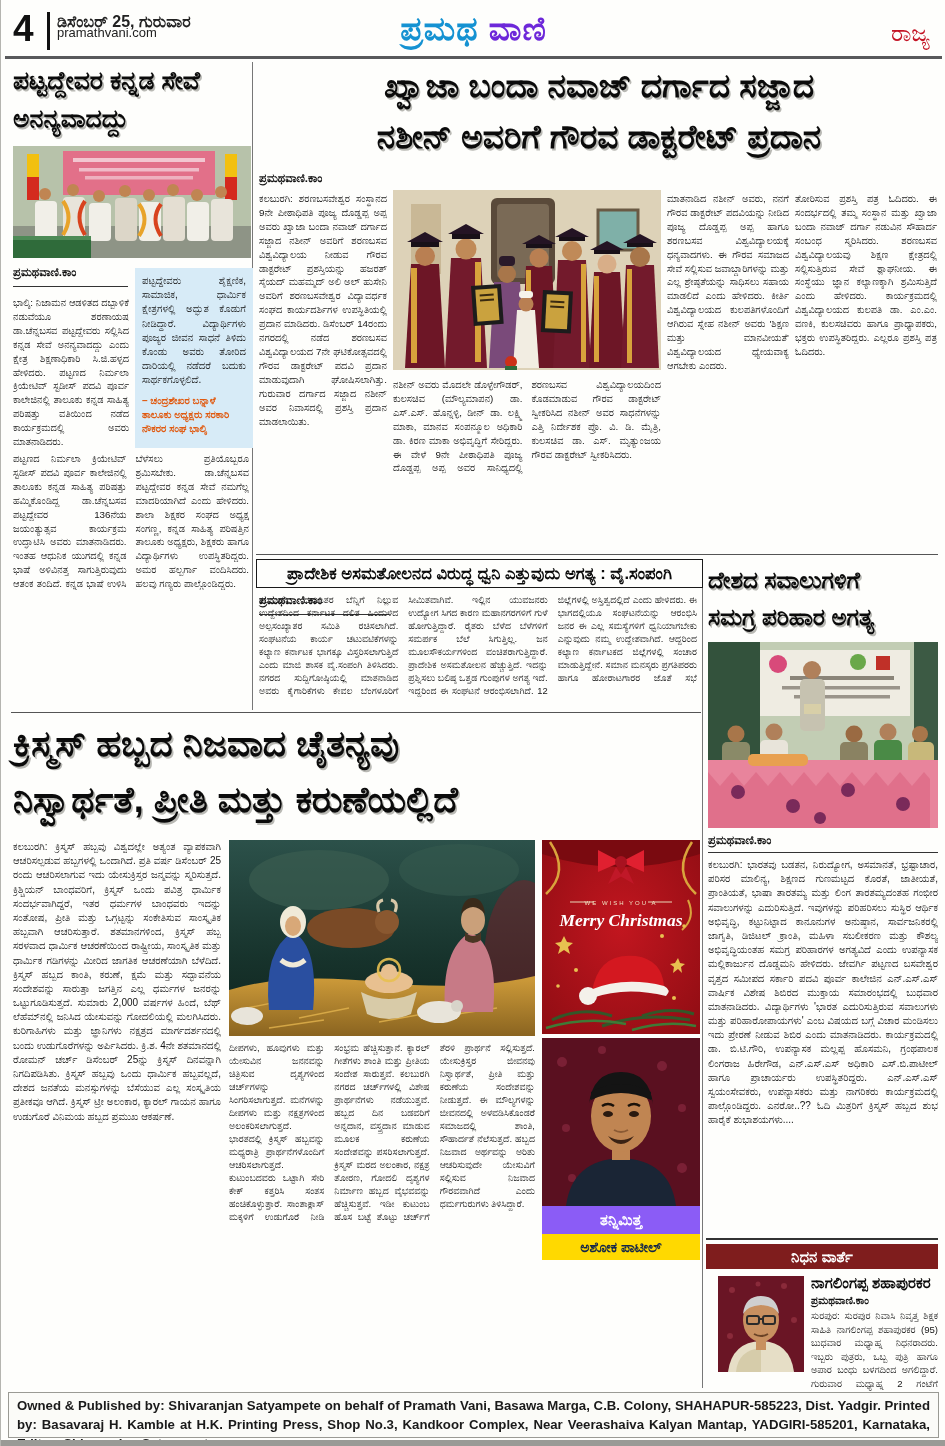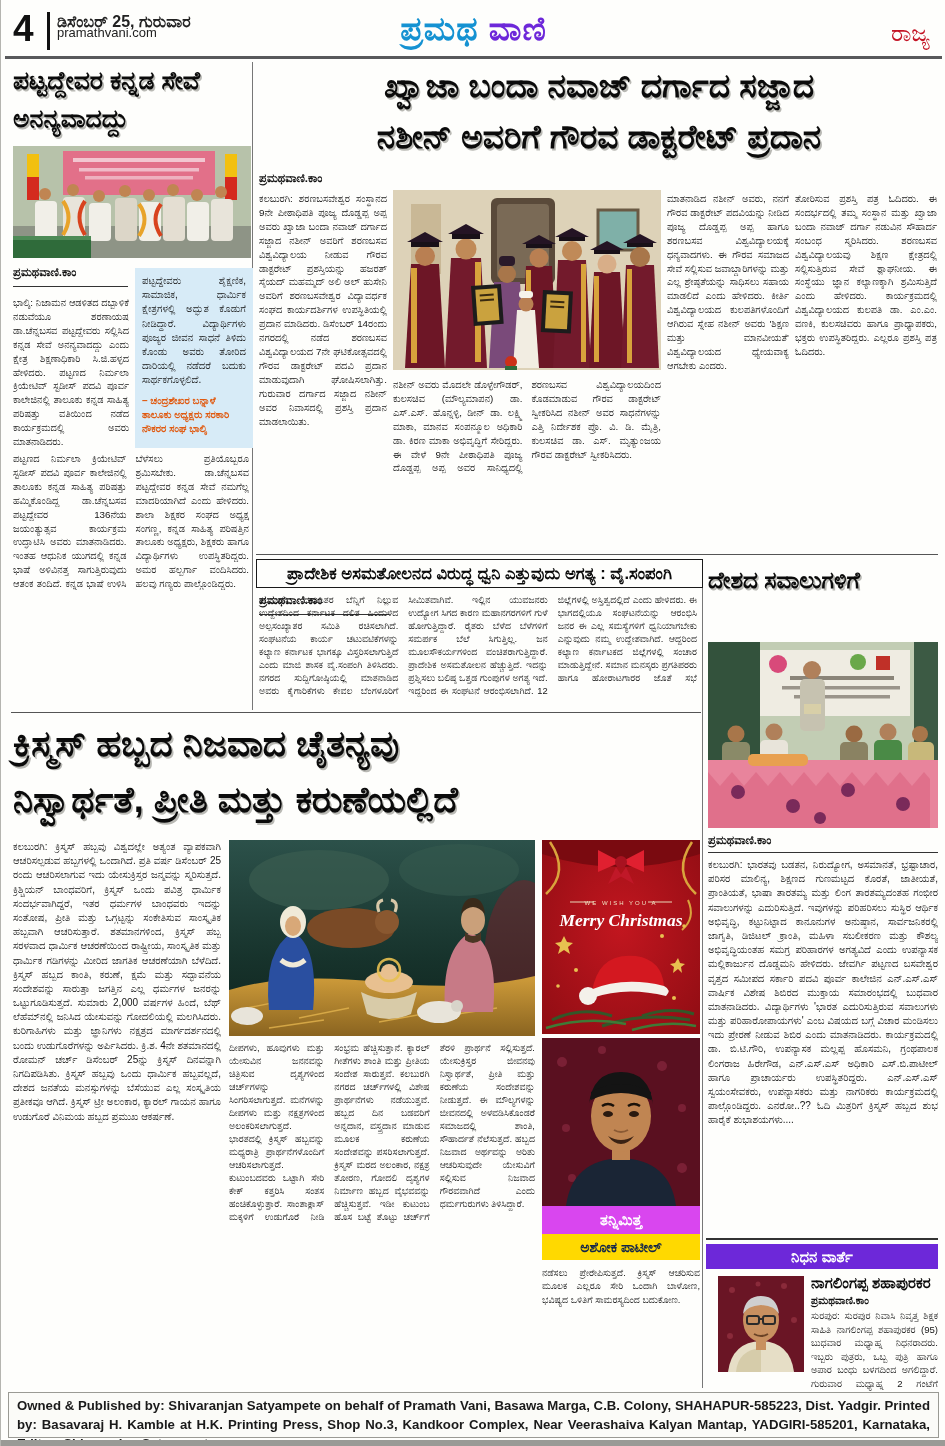--- a/index.html
+++ b/index.html
@@ -12,21 +12,21 @@
   .bylinerule{height:1px;background:#333;margin-top:2px;width:115px;}
   .hl{font-weight:700;color:#0b0b0b;}
   .hl-shadow{text-shadow:1.6px 1.8px 0 #b9b9b4;}
   .cols2{column-count:2;column-gap:9px;}
   .cols3{column-count:3;column-gap:10px;}
   .vrule{width:1px;background:#777;}
   .hrule{height:1px;background:#555;}
   .photo{display:block;}
   .quotebox{background:#d7ebf7;padding:6px 7px;}
   .quoteattr{color:#e05a10;font-weight:700;margin-top:6px;font-size:10px;line-height:1.4;}
-  .titlebar-black{background:#6d28d9;color:#fff;font-weight:700;text-align:center;font-size:15px;line-height:25px;}
+  .titlebar-black{background:#7f1d1d;color:#fff;font-weight:700;text-align:center;font-size:15px;line-height:25px;}
   .footerbox{border:1px solid #9a9a94;background:#fbfbf8;font-weight:700;font-size:13.2px;line-height:1.45;
              color:#1a1a1a;text-align:justify;padding:3px 8px;font-family:"Liberation Sans",sans-serif;}
 </style>
 </head>
 <body>
 
 <div id="page">
 
   <div class="abs" style="left:10px;top:6px;width:925px;height:48px;">
     <div class="abs" style="left:2px;top:2px;font-size:37px;font-weight:700;color:#111;">4</div>
@@ -193,20 +193,21 @@
 
   <div class="abs" style="left:255px;top:559px;width:441px;border:1.8px solid #1a1a1a;padding:3px 2px;">
     <div class="hl" style="font-size:16.5px;text-align:center;line-height:1.3;">ಪ್ರಾದೇಶಿಕ ಅಸಮತೋಲನದ ವಿರುದ್ಧ ಧ್ವನಿ ಎತ್ತುವುದು ಅಗತ್ಯ : ವೈ.ಸಂಪಂಗಿ</div>
   </div>
   <div class="abs byline" style="left:258px;top:594px;">ಪ್ರಮಥವಾಣಿ.ಕಾಂ</div>
   <div class="abs bylinerule" style="left:258px;top:612px;width:130px;"></div>
   <div class="abs kbody cols3" style="left:258px;top:594px;width:438px;height:114px;font-size:9.4px;line-height:1.38;">ಕಲಬುರಗಿ: ದಮನಿತರ ಬೆನ್ನಿಗೆ ನಿಲ್ಲುವ ಉದ್ದೇಶದಿಂದ ಕರ್ನಾಟಕ ದಲಿತ ಹಿಂದುಳಿದ ಅಲ್ಪಸಂಖ್ಯಾತರ ಸಮಿತಿ ರಚಿಸಲಾಗಿದೆ. ಸಂಘಟನೆಯ ಕಾರ್ಯ ಚಟುವಟಿಕೆಗಳನ್ನು ಕಲ್ಯಾಣ ಕರ್ನಾಟಕ ಭಾಗಕ್ಕೂ ವಿಸ್ತರಿಸಲಾಗುತ್ತಿದೆ ಎಂದು ಮಾಜಿ ಶಾಸಕ ವೈ.ಸಂಪಂಗಿ ತಿಳಿಸಿದರು. ನಗರದ ಸುದ್ದಿಗೋಷ್ಠಿಯಲ್ಲಿ ಮಾತನಾಡಿದ ಅವರು ಕೈಗಾರಿಕೆಗಳು ಕೇವಲ ಬೆಂಗಳೂರಿಗೆ ಸೀಮಿತವಾಗಿವೆ. ಇಲ್ಲಿನ ಯುವಜನರು ಉದ್ಯೋಗ ಸಿಗದ ಕಾರಣ ಮಹಾನಗರಗಳಿಗೆ ಗುಳೆ ಹೋಗುತ್ತಿದ್ದಾರೆ. ರೈತರು ಬೆಳೆದ ಬೆಳೆಗಳಿಗೆ ಸಮರ್ಪಕ ಬೆಲೆ ಸಿಗುತ್ತಿಲ್ಲ. ಜನ ಮೂಲಸೌಕರ್ಯಗಳಿಂದ ವಂಚಿತರಾಗುತ್ತಿದ್ದಾರೆ. ಪ್ರಾದೇಶಿಕ ಅಸಮತೋಲನ ಹೆಚ್ಚುತ್ತಿದೆ. ಇದನ್ನು ಪ್ರಶ್ನಿಸಲು ಬಲಿಷ್ಠ ಒತ್ತಡ ಗುಂಪುಗಳ ಅಗತ್ಯ ಇದೆ. ಇದ್ದರಿಂದ ಈ ಸಂಘಟನೆ ಆರಂಭಿಸಲಾಗಿದೆ. 12 ಜಿಲ್ಲೆಗಳಲ್ಲಿ ಅಸ್ತಿತ್ವದಲ್ಲಿದೆ ಎಂದು ಹೇಳಿದರು. ಈ ಭಾಗದಲ್ಲಿಯೂ ಸಂಘಟನೆಯನ್ನು ಆರಂಭಿಸಿ ಜನರ ಈ ಎಲ್ಲ ಸಮಸ್ಯೆಗಳಿಗೆ ಧ್ವನಿಯಾಗಬೇಕು ಎನ್ನುವುದು ನಮ್ಮ ಉದ್ದೇಶವಾಗಿದೆ. ಆದ್ದರಿಂದ ಕಲ್ಯಾಣ ಕರ್ನಾಟಕದ ಜಿಲ್ಲೆಗಳಲ್ಲಿ ಸಂಚಾರ ಮಾಡುತ್ತಿದ್ದೇನೆ. ಸಮಾನ ಮನಸ್ಕರು ಪ್ರಗತಿಪರರು ಹಾಗೂ ಹೋರಾಟಗಾರರ ಜೊತೆ ಸಭೆ ನಡೆಸುತ್ತಿದ್ದೇನೆ. ಅಭಿಪ್ರಾಯ ಸಂಗ್ರಹಿಸಲಾಗುತ್ತಿದೆ ಎಂದರು.</div>
 
   <div class="abs hl hl-shadow" style="left:707px;top:562px;width:230px;font-size:23px;line-height:1.6;">
     <span style="display:block;">ದೇಶದ ಸವಾಲುಗಳಿಗೆ</span>
+    <span style="display:block;">ಸಮಗ್ರ ಪರಿಹಾರ ಅಗತ್ಯ</span>
   </div>
 
   <svg class="abs photo" style="left:707px;top:642px;" width="230" height="186" viewBox="0 0 230 186">
     <rect width="230" height="186" fill="#c2cdb4"></rect>
     <rect x="0" y="0" width="52" height="130" fill="#33523c"></rect>
     <rect x="206" y="0" width="24" height="130" fill="#3c5a44"></rect>
     <rect x="52" y="8" width="150" height="66" fill="#efece2"></rect>
     <circle cx="70" cy="22" r="9" fill="#d84a7a"></circle>
       <circle cx="150" cy="20" r="8" fill="#6aa84a"></circle>
     <rect x="168" y="14" width="14" height="14" fill="#c03028"></rect>
@@ -391,27 +392,26 @@
     <path d="M47 66 q4 -32 32 -32 q28 0 32 32 q-2 -14 -32 -16 q-30 2 -32 16" fill="#141414"></path>
     <path d="M49 62 q30 -14 60 0 l0 -8 q-30 -16 -60 0 z" fill="#141414"></path>
     <g fill="#2a1a10">
         <ellipse cx="66" cy="76" rx="5" ry="3"></ellipse>
         <ellipse cx="92" cy="76" rx="5" ry="3"></ellipse>
       </g>
     <path d="M60 68 q6 -4 12 0 M86 68 q6 -4 12 0" stroke="#1a120a" stroke-width="2.5" fill="none"></path>
     <path d="M66 98 q13 8 26 0 q-6 8 -13 8 q-7 0 -13 -8" fill="#3a2214"></path>
     <path d="M72 92 q7 4 14 0" stroke="#8a5a34" stroke-width="2" fill="none"></path>
   </svg>
-  <div class="abs" style="left:541px;top:1206px;width:158px;height:28px;background:#d946ef;color:#fff;font-weight:700;font-size:15px;text-align:center;line-height:28px;">
+  <div class="abs" style="left:541px;top:1206px;width:158px;height:28px;background:#8b5cf6;color:#fff;font-weight:700;font-size:15px;text-align:center;line-height:28px;">
     <span>ತನ್ನಿಮಿತ್ತ</span>
   </div>
   <div class="abs" style="left:541px;top:1234px;width:158px;height:26px;background:#ffd900;color:#13264a;font-weight:700;font-size:14px;text-align:center;line-height:26px;">
     <span>ಅಶೋಕ ಪಾಟೀಲ್</span>
   </div>
-  <div class="abs kbody" style="left:541px;top:1266px;width:158px;height:120px;font-size:9.4px;">ನಡೆಸಲು ಪ್ರೇರೇಪಿಸುತ್ತದೆ. ಕ್ರಿಸ್ಮಸ್ ಆಚರಿಸುವ ಮೂಲಕ ಎಲ್ಲರೂ ಸೇರಿ ಒಂದಾಗಿ ಬಾಳೋಣ, ಭವಿಷ್ಯದ ಒಳಿತಿಗೆ ಸಾಮರಸ್ಯದಿಂದ ಬದುಕೋಣ.</div>
 
   <div class="abs hrule" style="left:705px;top:1238px;width:232px;height:2px;background:#333;"></div>
   <div class="abs" style="left:705px;top:1244px;width:232px;height:146px;">
     <div class="titlebar-black" style="height:25px;">ನಿಧನ ವಾರ್ತೆ</div>
     <div style="position:relative;margin-top:5px;padding-left:12px;">
       <svg class="photo" style="float:left;margin:2px 7px 2px 0;" width="86" height="96" viewBox="0 0 86 96">
         <rect width="86" height="96" fill="#6a1525"></rect>
         <g fill="#8a2a3a">
             <circle cx="14" cy="14" r="3"></circle>
             <circle cx="66" cy="10" r="3"></circle>

